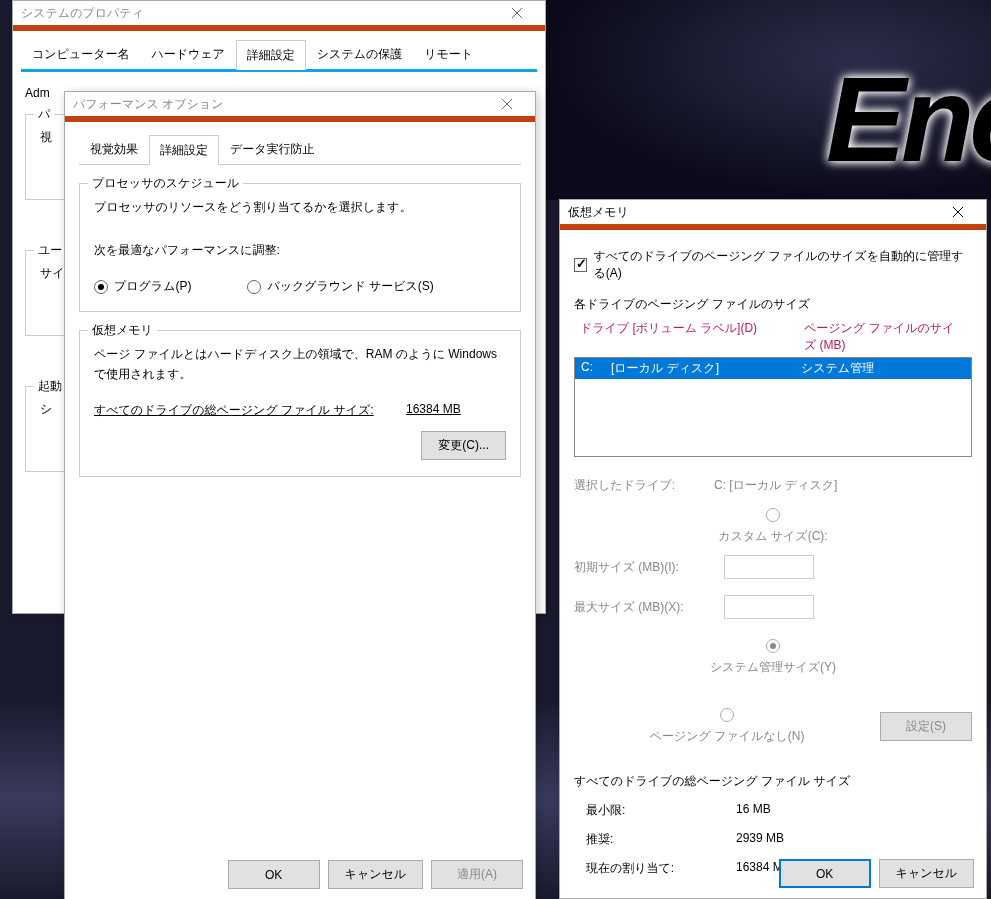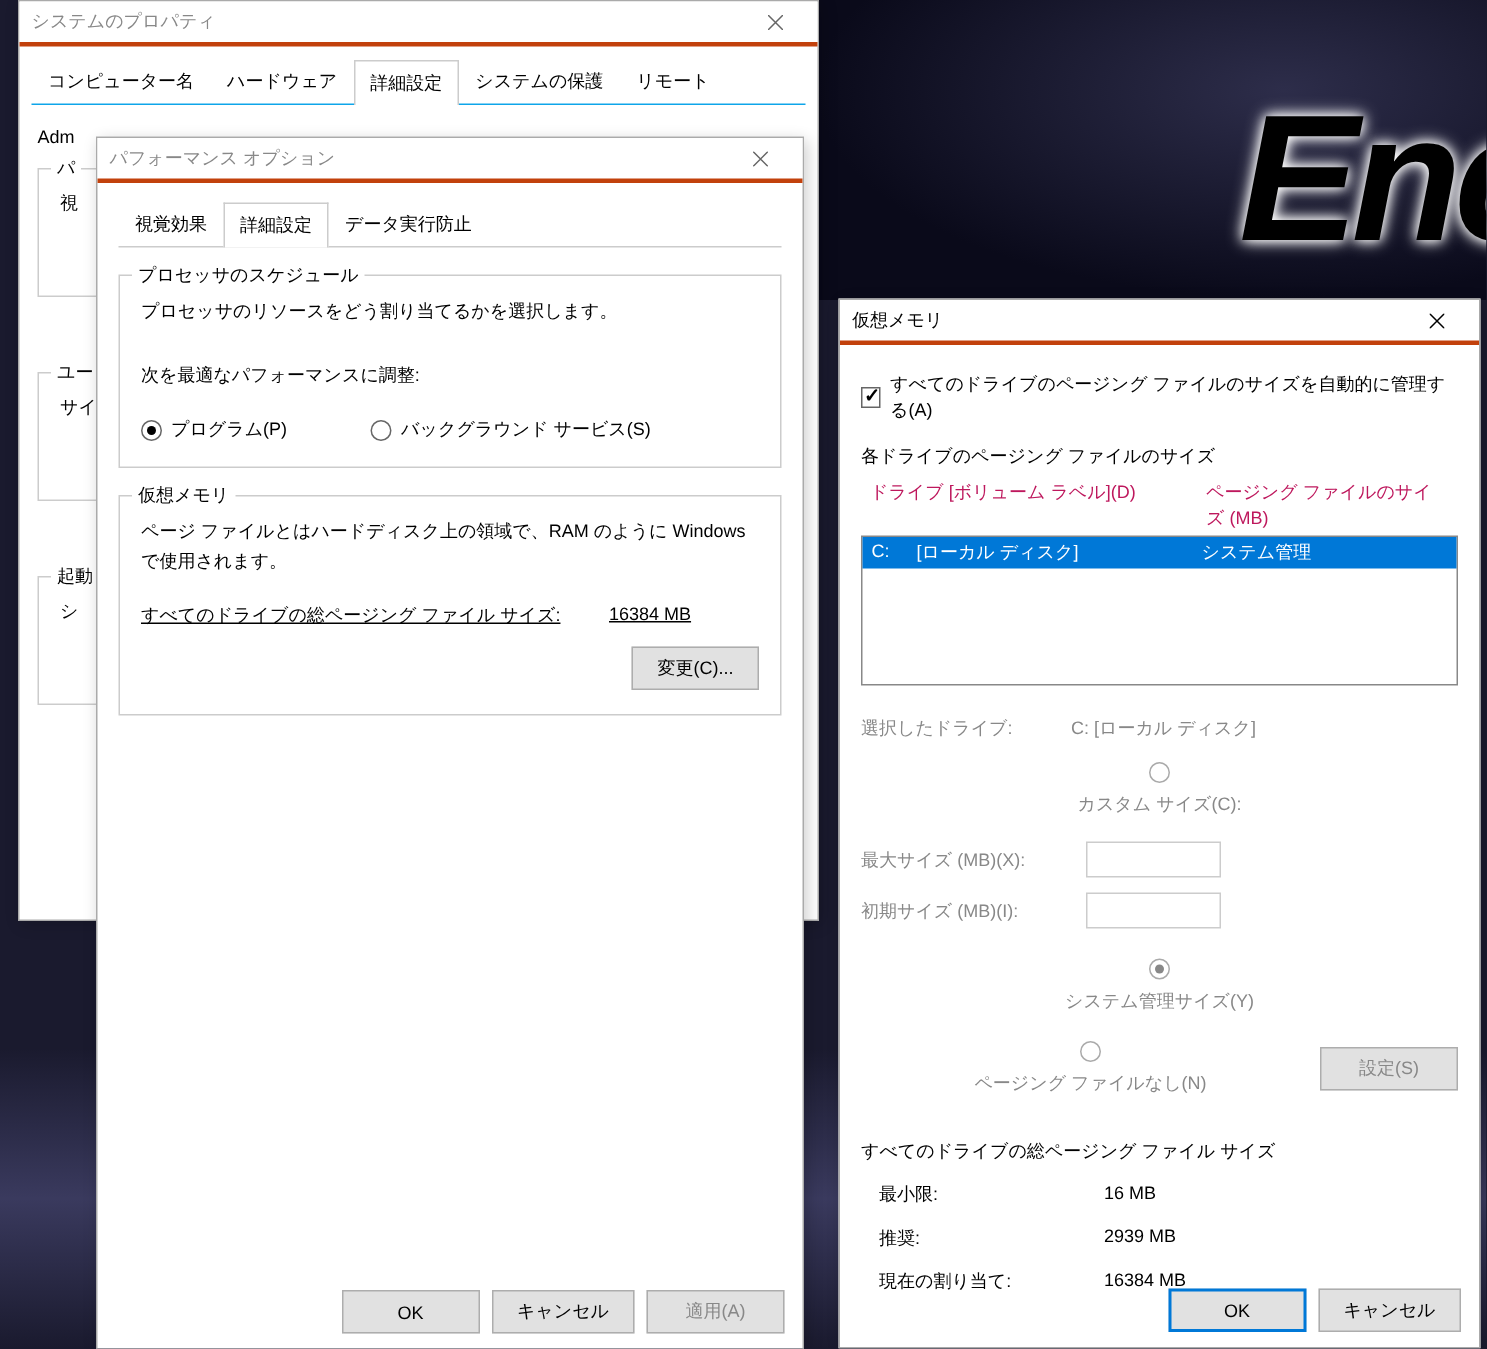--- a/index.html
+++ b/index.html
@@ -4,28 +4,28 @@
   <style>
     * { box-sizing: border-box; margin: 0; padding: 0; font-family: "Yu Gothic UI", "Meiryo UI", sans-serif; }
     body { width: 991px; height: 899px; background: #1a1a2e; position: relative; overflow: hidden; }
     
     
     .desktop-bg { position: absolute; top: 0; right: 0; width: 450px; height: 200px; background: radial-gradient(ellipse at 70% 30%, #2d2d4a 0%, #0a0a1a 70%); overflow: hidden; }
     .desktop-text { position: absolute; top: 50px; right: -40px; font-size: 120px; font-weight: bold; color: #000; text-shadow: 0 0 8px #fff, 0 0 12px #fff; font-style: italic; letter-spacing: -5px; }
     .desktop-bottom { position: absolute; bottom: 0; left: 0; right: 0; height: 200px; background: linear-gradient(180deg, #1a1a2e 0%, #3a3a5e 50%, #1a1a2e 100%); }
     
     .dialog { position: absolute; background: #fff; border: 1px solid #aaa; box-shadow: 2px 2px 10px rgba(0,0,0,0.2); font-size: 12px; }
-    .titlebar { height: 30px; display: flex; align-items: center; padding: 0 8px; background: #fff; border-bottom: 3px solid #c2410c; }
+    .titlebar { height: 30px; display: flex; align-items: center; padding: 0 8px; background: #fff; border-bottom: 6px solid #c2410c; }
     .titlebar-title { flex: 1; color: #888; font-size: 12px; }
     .titlebar-active .titlebar-title { color: #000; }
     .close-btn { width: 40px; height: 30px; display: flex; align-items: center; justify-content: center; cursor: pointer; color: #666; }
     
     
     #dlg1 { top: 0; left: 12px; width: 534px; height: 614px; }
-    .tabs { display: flex; border-bottom: 1px solid #0ea5e9; margin: 8px 8px 0 8px; }
+    .tabs { display: flex; border-bottom: 3px solid #0ea5e9; margin: 8px 8px 0 8px; }
     .tab { padding: 6px 10px; border: 1px solid transparent; border-bottom: none; cursor: pointer; color: #000; font-size: 12px; }
     .tab.active { border-color: #ccc; background: #fff; position: relative; top: 1px; }
     
     
     #dlg2 { top: 91px; left: 64px; width: 472px; height: 809px; }
     #dlg2 .body { padding: 8px 14px; }
     .tabs2 { display: flex; border-bottom: 1px solid #ccc; margin-top: 4px; }
     
     .groupbox { border: 1px solid #ccc; margin: 18px 0 0 0; padding: 14px 14px 16px 14px; position: relative; }
     .groupbox-title { position: absolute; top: -9px; left: 8px; background: #fff; padding: 0 4px; font-size: 12px; }
@@ -199,34 +199,34 @@
 
     <div class="kv-row" style="margin-top:20px;">
       <div class="kv-label">選択したドライブ:</div>
       <div class="kv-val">C:  [ローカル ディスク]</div>
     </div>
 
     <div class="opt-row">
       <span class="radio disabled"></span>
       <span>カスタム サイズ(C):</span>
     </div>
+    <div class="size-row">
+      <div class="size-label">初期サイズ (MB)(I):</div>
+      <input class="size-input" disabled="" style="">
+    </div>
     <div class="size-row" style="margin-top:16px;">
       <div class="size-label">最大サイズ (MB)(X):</div>
       <input class="size-input" disabled="" style="">
     </div>
-    <div class="size-row">
-      <div class="size-label">初期サイズ (MB)(I):</div>
-      <input class="size-input" disabled="" style="">
-    </div>
 
     <div class="opt-row" style="margin-top:20px;">
       <span class="radio disabled checked"></span>
       <span>システム管理サイズ(Y)</span>
     </div>
-    <div style="display:flex; align-items:center; margin-top:18px;">
+    <div style="display:flex; align-items:center; margin-top:32px;">
       <div class="opt-row" style="margin-top:0; flex:1;">
         <span class="radio disabled"></span>
         <span>ページング ファイルなし(N)</span>
       </div>
       <button class="btn disabled" style="min-width:92px;">設定(S)</button>
     </div>
 
     <div class="totals-label" style="margin-top:28px;">すべてのドライブの総ページング ファイル サイズ</div>
     <div class="total-row">
       <div class="total-key">最小限:</div>

